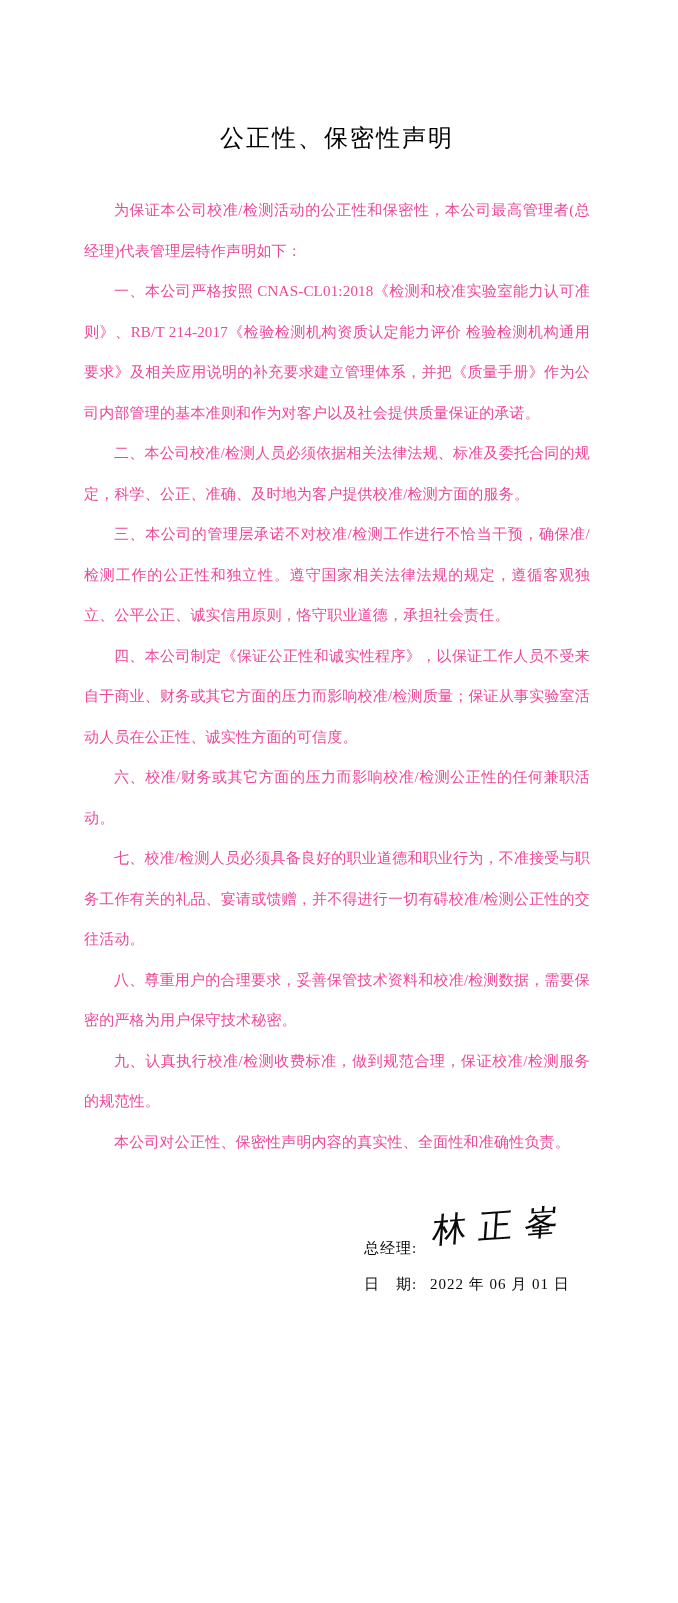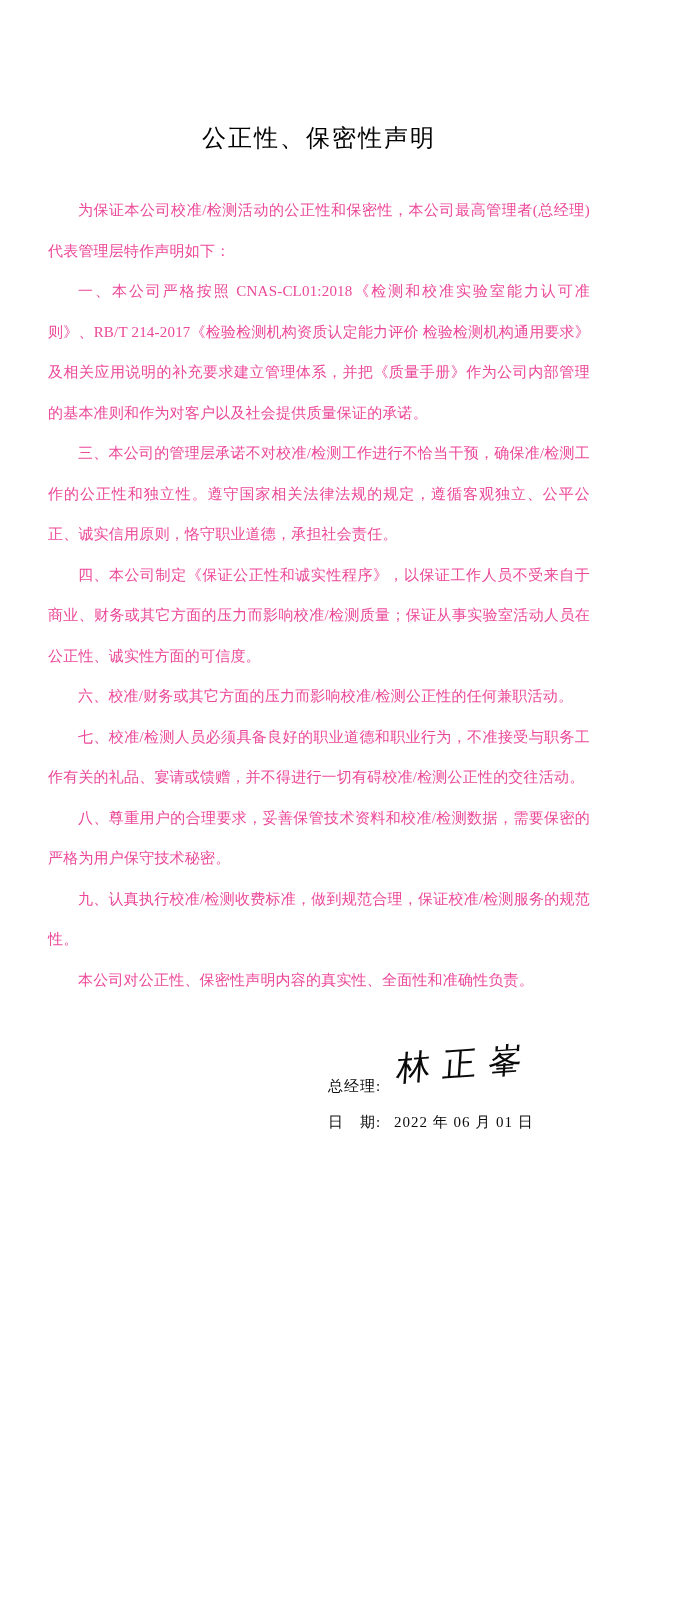--- a/index.html
+++ b/index.html
@@ -8,21 +8,21 @@
     width: 678px;
     height: 1603px;
     background: #ffffff;
     color: #000000;
     font-family: "Liberation Serif", "DejaVu Serif", serif;
     overflow: hidden;
   }
   .page {
     width: 678px;
     height: 1603px;
-    padding: 118px 88px 0 48px;
+    padding: 118px 88px 0 84px;
     background: #ffffff;
     position: relative;
   }
   .doc-title {
     font-size: 24px;
     font-weight: 400;
     text-align: center;
     letter-spacing: 2px;
     margin: 0 0 32px 0;
     line-height: 40px;
@@ -76,20 +76,21 @@
 </head>
 <body>
 
 <div class="page">
 
   <h1 class="doc-title">公正性、保密性声明</h1>
 
   <div class="body-text">
     <p>为保证本公司校准/检测活动的公正性和保密性，本公司最高管理者(总经理)代表管理层特作声明如下：</p>
     <p>一、本公司严格按照 CNAS-CL01:2018《检测和校准实验室能力认可准则》、RB/T 214-2017《检验检测机构资质认定能力评价 检验检测机构通用要求》及相关应用说明的补充要求建立管理体系，并把《质量手册》作为公司内部管理的基本准则和作为对客户以及社会提供质量保证的承诺。</p>
+    <p>二、本公司校准/检测人员必须依据相关法律法规、标准及委托合同的规定，科学、公正、准确、及时地为客户提供校准/检测方面的服务。</p>
     <p>三、本公司的管理层承诺不对校准/检测工作进行不恰当干预，确保准/检测工作的公正性和独立性。遵守国家相关法律法规的规定，遵循客观独立、公平公正、诚实信用原则，恪守职业道德，承担社会责任。</p>
     <p>四、本公司制定《保证公正性和诚实性程序》，以保证工作人员不受来自于商业、财务或其它方面的压力而影响校准/检测质量；保证从事实验室活动人员在公正性、诚实性方面的可信度。</p>
     <p>六、校准/财务或其它方面的压力而影响校准/检测公正性的任何兼职活动。</p>
     <p>七、校准/检测人员必须具备良好的职业道德和职业行为，不准接受与职务工作有关的礼品、宴请或馈赠，并不得进行一切有碍校准/检测公正性的交往活动。</p>
     <p>八、尊重用户的合理要求，妥善保管技术资料和校准/检测数据，需要保密的严格为用户保守技术秘密。</p>
     <p>九、认真执行校准/检测收费标准，做到规范合理，保证校准/检测服务的规范性。</p>
     <p>本公司对公正性、保密性声明内容的真实性、全面性和准确性负责。</p>
   </div>
 
   <div class="signature-block">

